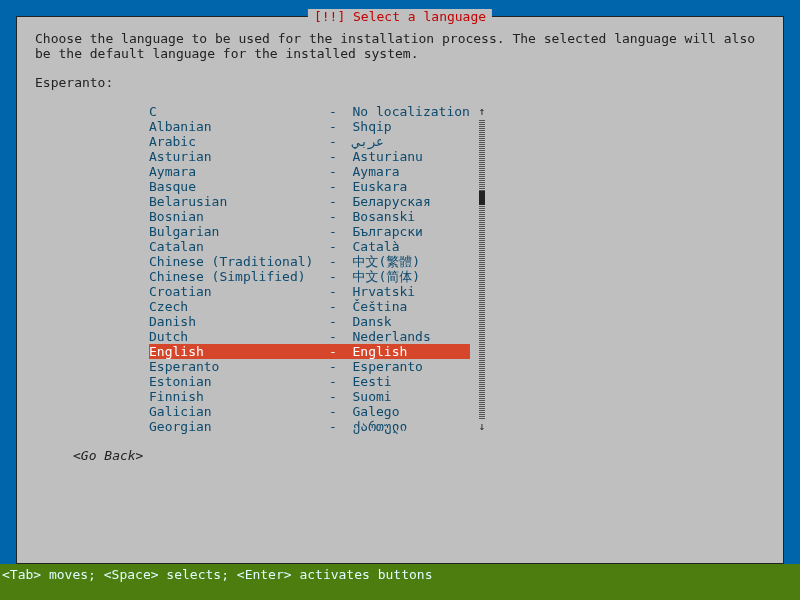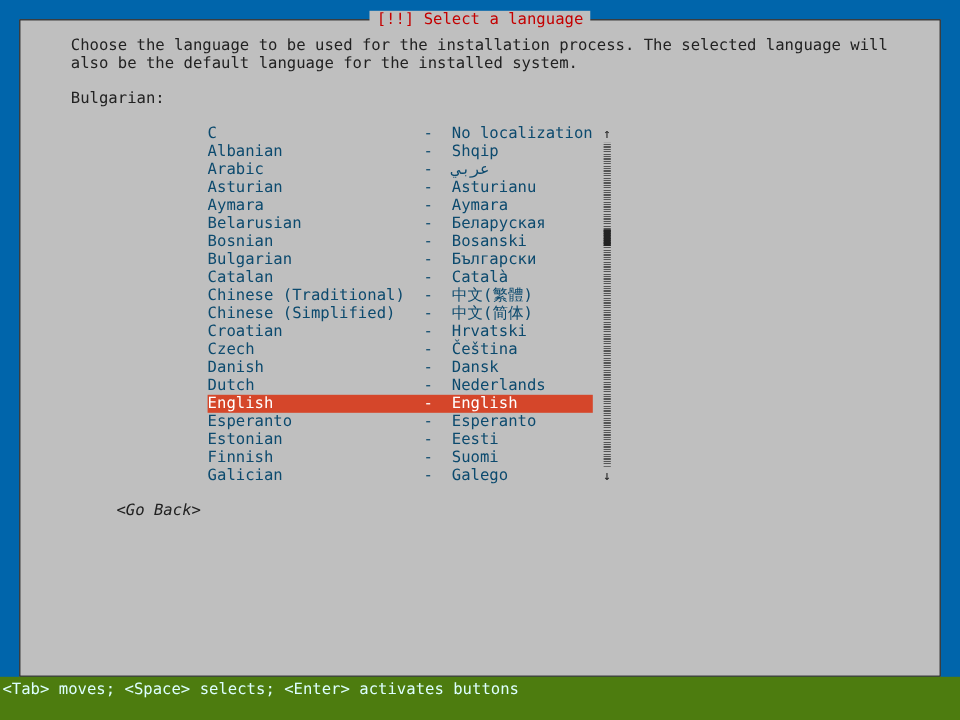--- a/index.html
+++ b/index.html
@@ -34,21 +34,20 @@
       background: #bfbfbf;
       padding: 0 6px;
       white-space: nowrap;
     }
     .dialog-title .red {
       color: #c40000;
     }
     .dialog-content {
       padding: 14px 18px 6px 18px;
       color: #222;
-      margin-left: 24px;
     }
     .instruction {
       margin-bottom: 14px;
     }
     .prompt {
       margin-bottom: 14px;
     }
     .list-area {
       display: flex;
       align-items: stretch;
@@ -124,43 +123,45 @@
   </style>
 </head>
 <body>
 
 <div class="dialog">
   <div class="dialog-title">
     <span class="red">[!!] </span><span class="red">Select a language</span>
   </div>
   <div class="dialog-content">
     <div class="instruction">Choose the language to be used for the installation process. The selected language will also be the default language for the installed system.</div>
-    <div class="prompt">Bulgarian:</div>
+    <div class="prompt">Esperanto:</div>
     <div class="list-area">
       <div class="list" id="language-list">
           <div class="list-row">C                      -  No localization</div>
           <div class="list-row">Albanian               -  Shqip</div>
           <div class="list-row">Arabic                 -  عربي</div>
           <div class="list-row">Asturian               -  Asturianu</div>
           <div class="list-row">Aymara                 -  Aymara</div>
+          <div class="list-row">Basque                 -  Euskara</div>
           <div class="list-row">Belarusian             -  Беларуская</div>
           <div class="list-row">Bosnian                -  Bosanski</div>
           <div class="list-row">Bulgarian              -  Български</div>
           <div class="list-row">Catalan                -  Català</div>
           <div class="list-row">Chinese (Traditional)  -  中文(繁體)</div>
           <div class="list-row">Chinese (Simplified)   -  中文(简体)</div>
           <div class="list-row">Croatian               -  Hrvatski</div>
           <div class="list-row">Czech                  -  Čeština</div>
           <div class="list-row">Danish                 -  Dansk</div>
           <div class="list-row">Dutch                  -  Nederlands</div>
           <div class="list-row selected">English                -  English     </div>
           <div class="list-row">Esperanto              -  Esperanto</div>
           <div class="list-row">Estonian               -  Eesti</div>
           <div class="list-row">Finnish                -  Suomi</div>
           <div class="list-row">Galician               -  Galego</div>
+          <div class="list-row">Georgian               -  ქართული</div>
         </div>
       <div class="scrollbar">
         <div class="scroll-arrow">↑</div>
         <div class="scroll-track">
           <div class="scroll-thumb"></div>
         </div>
         <div class="scroll-arrow">↓</div>
       </div>
     </div>
     <div class="go-back">&lt;Go Back&gt;</div>

